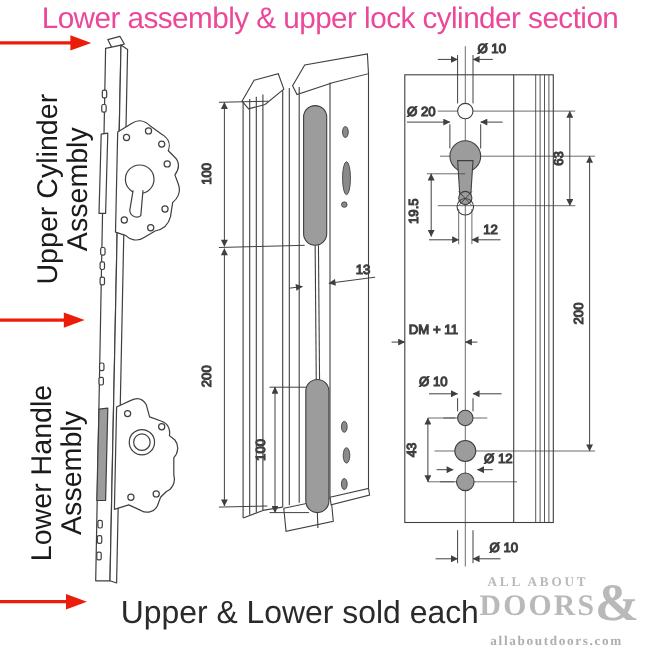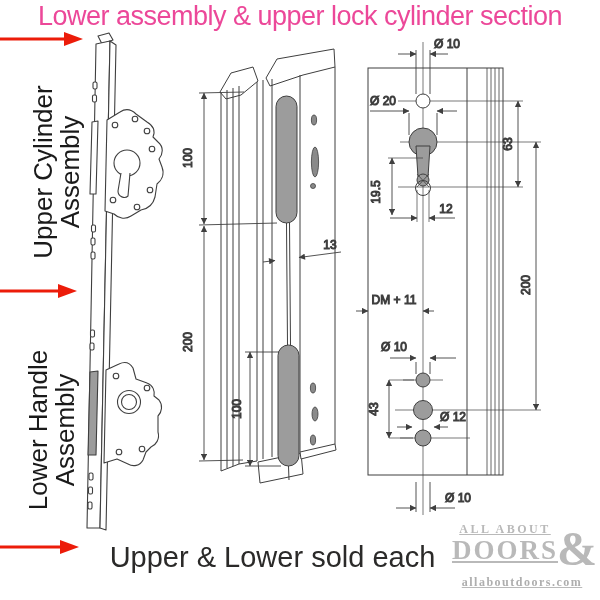--- a/index.html
+++ b/index.html
@@ -15,22 +15,22 @@
     position:absolute;top:541px;left:0;width:545px;text-align:center;
     font-size:29px;color:#2b2a29;
   }
   .side-label{
     position:absolute;width:210px;text-align:center;
     transform:translate(-50%,-50%) rotate(-90deg);
     font-size:26px;line-height:1.05;color:#1a1a1a;
   }
   .svg-layer{position:absolute;left:0;top:0;}
   .logo{
-    position:absolute;right:3px;bottom:10px;width:150px;text-align:center;
-    font-family:"Liberation Serif",serif;color:#b9b9b9;text-decoration:underline;
+    position:absolute;right:19px;bottom:10px;width:150px;text-align:center;
+    font-family:"Liberation Serif",serif;color:#b9b9b9;
   }
   .logo-top{font-size:12px;letter-spacing:2.5px;margin-right:34px;font-weight:bold;}
   .logo-doors{font-size:27px;font-weight:bold;letter-spacing:2px;line-height:1;margin-right:34px;position:relative;text-align:center;}
   .logo-amp{position:absolute;right:-36px;top:-12px;font-size:48px;font-weight:bold;}
   .logo-windows{font-size:22px;font-weight:bold;letter-spacing:1px;line-height:1.05;}
   .logo-url{font-size:12px;font-weight:bold;letter-spacing:1.5px;margin-top:11px;color:#aeaeae;}
   svg text{font-family:"Liberation Sans",sans-serif;font-size:12px;fill:#2f2f2f;}
 </style>
 </head>
 <body>

